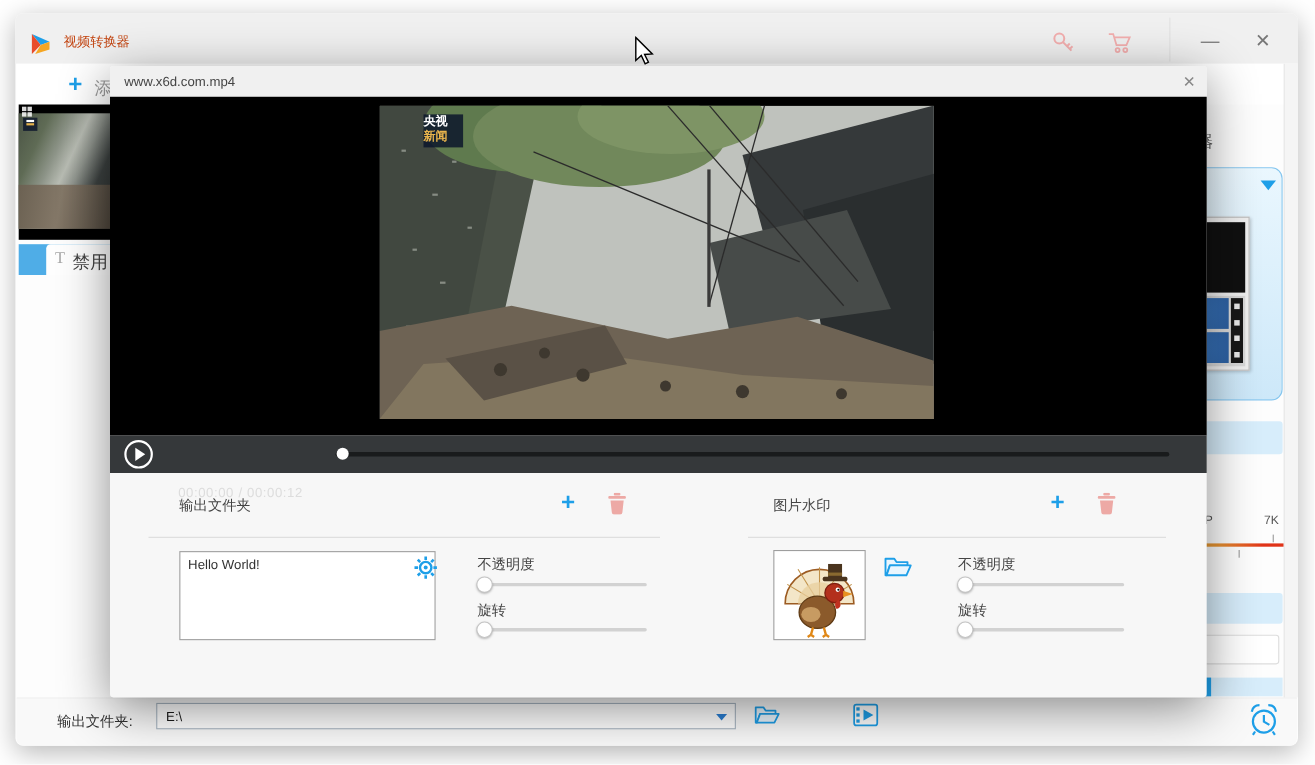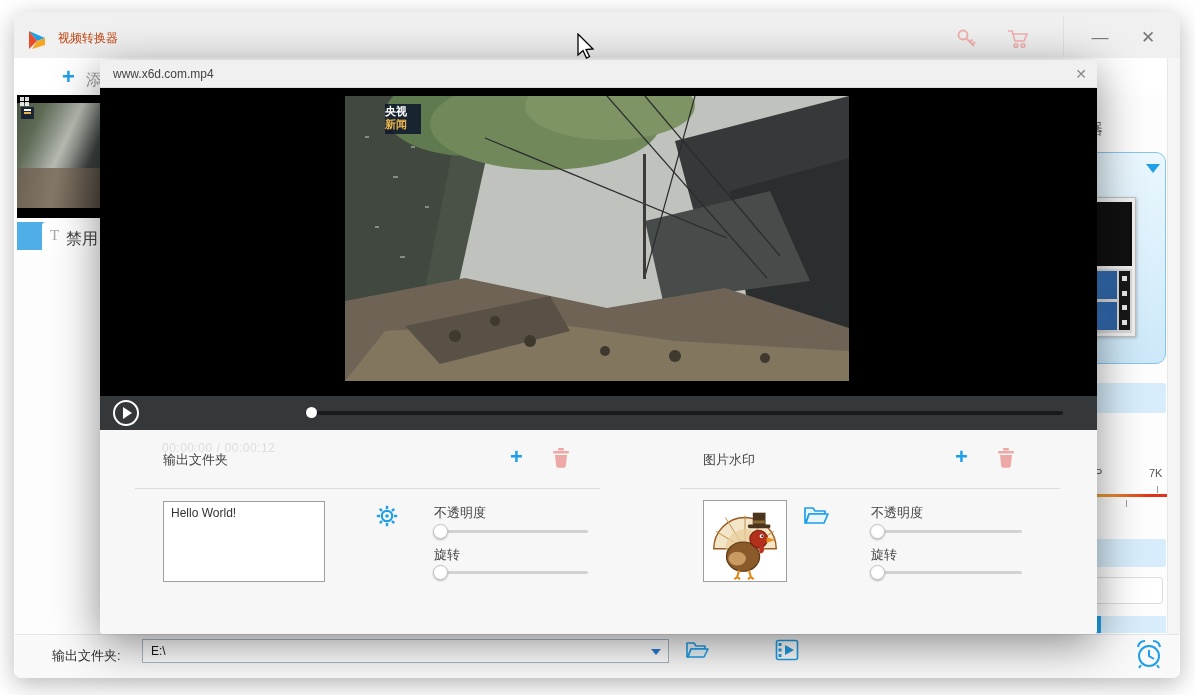--- a/index.html
+++ b/index.html
@@ -91,21 +91,21 @@
   .play-tri{position:absolute;left:8px;top:5px;width:0;height:0;border-top:6px solid transparent;border-bottom:6px solid transparent;border-left:9px solid #fff;}
   .time{position:absolute;left:62px;top:10px;font-size:12px;color:#ddd;letter-spacing:.5px;margin-top:35px;}
   .time span{margin-right:4px;}
   .track{position:absolute;left:205px;top:15px;width:758px;height:4px;background:#191b1c;border-radius:2px;cursor:pointer;}
   .track-dot{position:absolute;left:1px;top:-4px;width:11px;height:11px;background:#fff;border-radius:50%;}
 
   .sec-label{position:absolute;font-size:13px;color:#444;}
   .plus-btn{position:absolute;font-size:22px;font-weight:bold;color:#1e9fe8;cursor:pointer;line-height:22px;}
   .trash-btn{position:absolute;width:18px;height:20px;cursor:pointer;}
   .divider{position:absolute;height:1px;background:#dcdcdc;}
-  .wm-textbox{position:absolute;left:63px;top:441px;width:162px;height:81px;background:#fff;border:1px solid #9e9e9e;font-size:12px;color:#333;padding:4px 7px;resize:none;font-family:"Liberation Sans","DejaVu Sans",sans-serif;}
+  .wm-textbox{position:absolute;left:63px;top:441px;width:233px;height:81px;background:#fff;border:1px solid #9e9e9e;font-size:12px;color:#333;padding:4px 7px;resize:none;font-family:"Liberation Sans","DejaVu Sans",sans-serif;}
   .gear-btn{position:absolute;left:276px;top:445px;width:22px;height:22px;cursor:pointer;}
   .img-box{position:absolute;left:603px;top:440px;width:84px;height:82px;background:#fff;border:1px solid #9e9e9e;}
   .folder-btn{position:absolute;left:703px;top:444px;width:26px;height:22px;cursor:pointer;}
   .sl-label{position:absolute;font-size:13px;color:#444;}
   .slider{position:absolute;height:15px;cursor:pointer;}
   .sl-track{position:absolute;left:0;top:6px;width:100%;height:3px;background:#d2d2d2;border-radius:2px;}
   .sl-thumb{position:absolute;left:-1px;top:0;width:15px;height:15px;background:#fff;border:1px solid #c4c4c4;border-radius:50%;box-shadow:0 1px 2px rgba(0,0,0,.25);}
   .dlg-footer{position:absolute;left:0;top:540px;width:997px;height:34px;background:#fafafa;border-top:1px solid #e8e8e8;}
   .tips-link{position:absolute;left:80px;top:9px;font-size:12px;color:#8a8a8a;text-decoration:underline;cursor:pointer;}
   .ok-btn{position:absolute;left:686px;top:1px;width:156px;height:33px;background:#14a3e8;color:#fff;font-size:14px;text-align:center;line-height:33px;cursor:pointer;}

